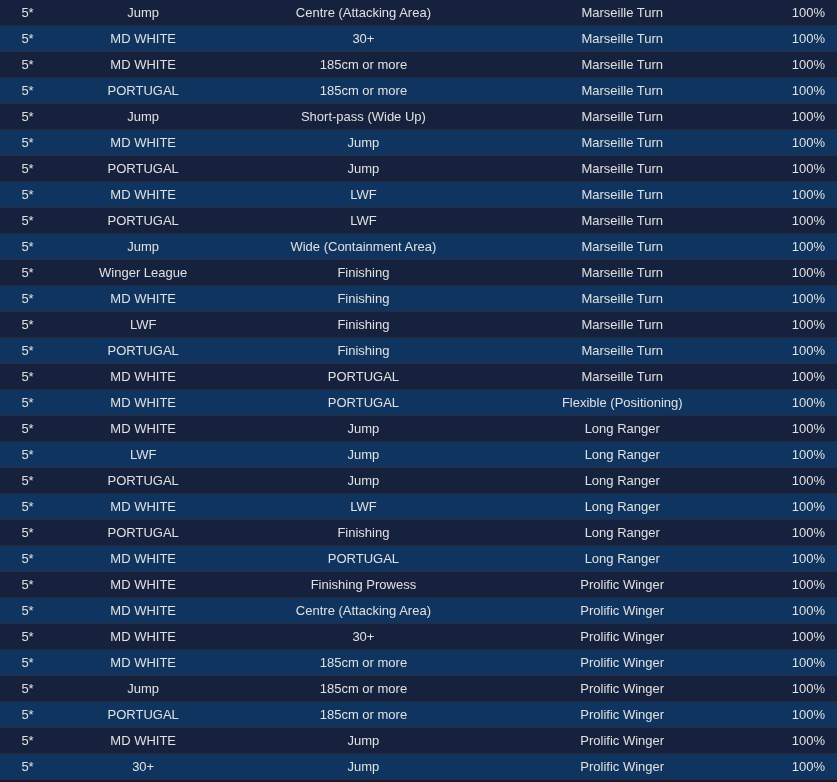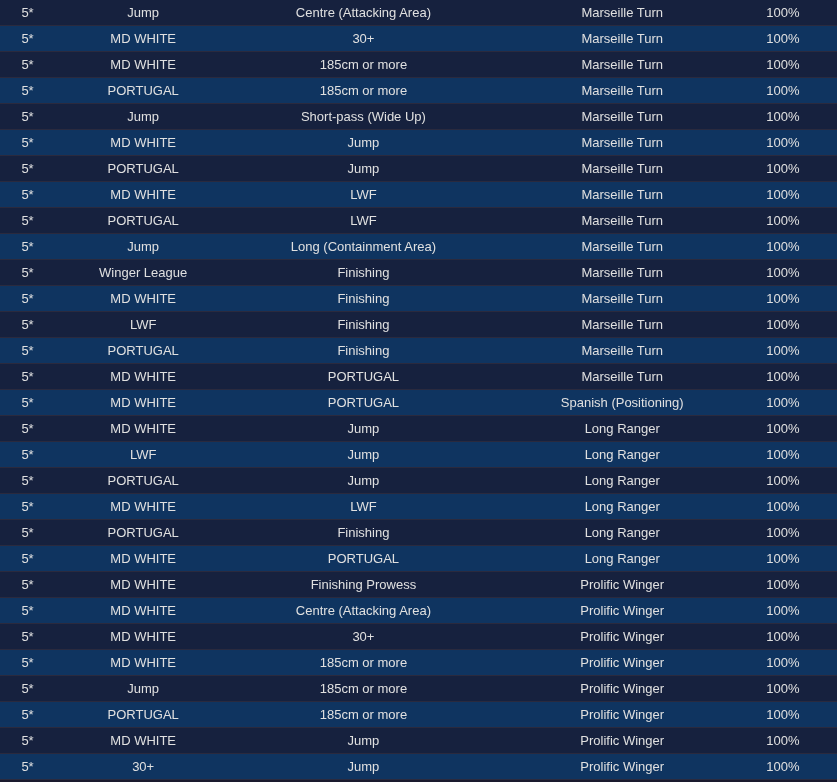--- a/index.html
+++ b/index.html
@@ -39,21 +39,22 @@
       width: 160px;
     }
     td:nth-child(3) {
       width: 240px;
     }
     td:nth-child(4) {
       width: 230px;
     }
     td:nth-child(5) {
       width: 80px;
-      padding-right: 28px;
+      text-align: right;
+      padding-right: 12px;
     }
   </style>
 </head>
 <body>
 
 <table>
   <tbody id="table-body">
   <tr>
         <td>5*</td>
         <td>Jump</td>
@@ -113,21 +114,21 @@
       <tr>
         <td>5*</td>
         <td>PORTUGAL</td>
         <td>LWF</td>
         <td>Marseille Turn</td>
         <td>100%</td>
       </tr>
       <tr>
         <td>5*</td>
         <td>Jump</td>
-        <td>Long (Containment Area)</td>
+        <td>Wide (Containment Area)</td>
         <td>Marseille Turn</td>
         <td>100%</td>
       </tr>
       <tr>
         <td>5*</td>
         <td>Winger League</td>
         <td>Finishing</td>
         <td>Marseille Turn</td>
         <td>100%</td>
       </tr>
@@ -156,21 +157,21 @@
         <td>5*</td>
         <td>MD WHITE</td>
         <td>PORTUGAL</td>
         <td>Marseille Turn</td>
         <td>100%</td>
       </tr>
       <tr>
         <td>5*</td>
         <td>MD WHITE</td>
         <td>PORTUGAL</td>
-        <td>Spanish (Positioning)</td>
+        <td>Flexible (Positioning)</td>
         <td>100%</td>
       </tr>
       <tr>
         <td>5*</td>
         <td>MD WHITE</td>
         <td>Jump</td>
         <td>Long Ranger</td>
         <td>100%</td>
       </tr>
       <tr>

